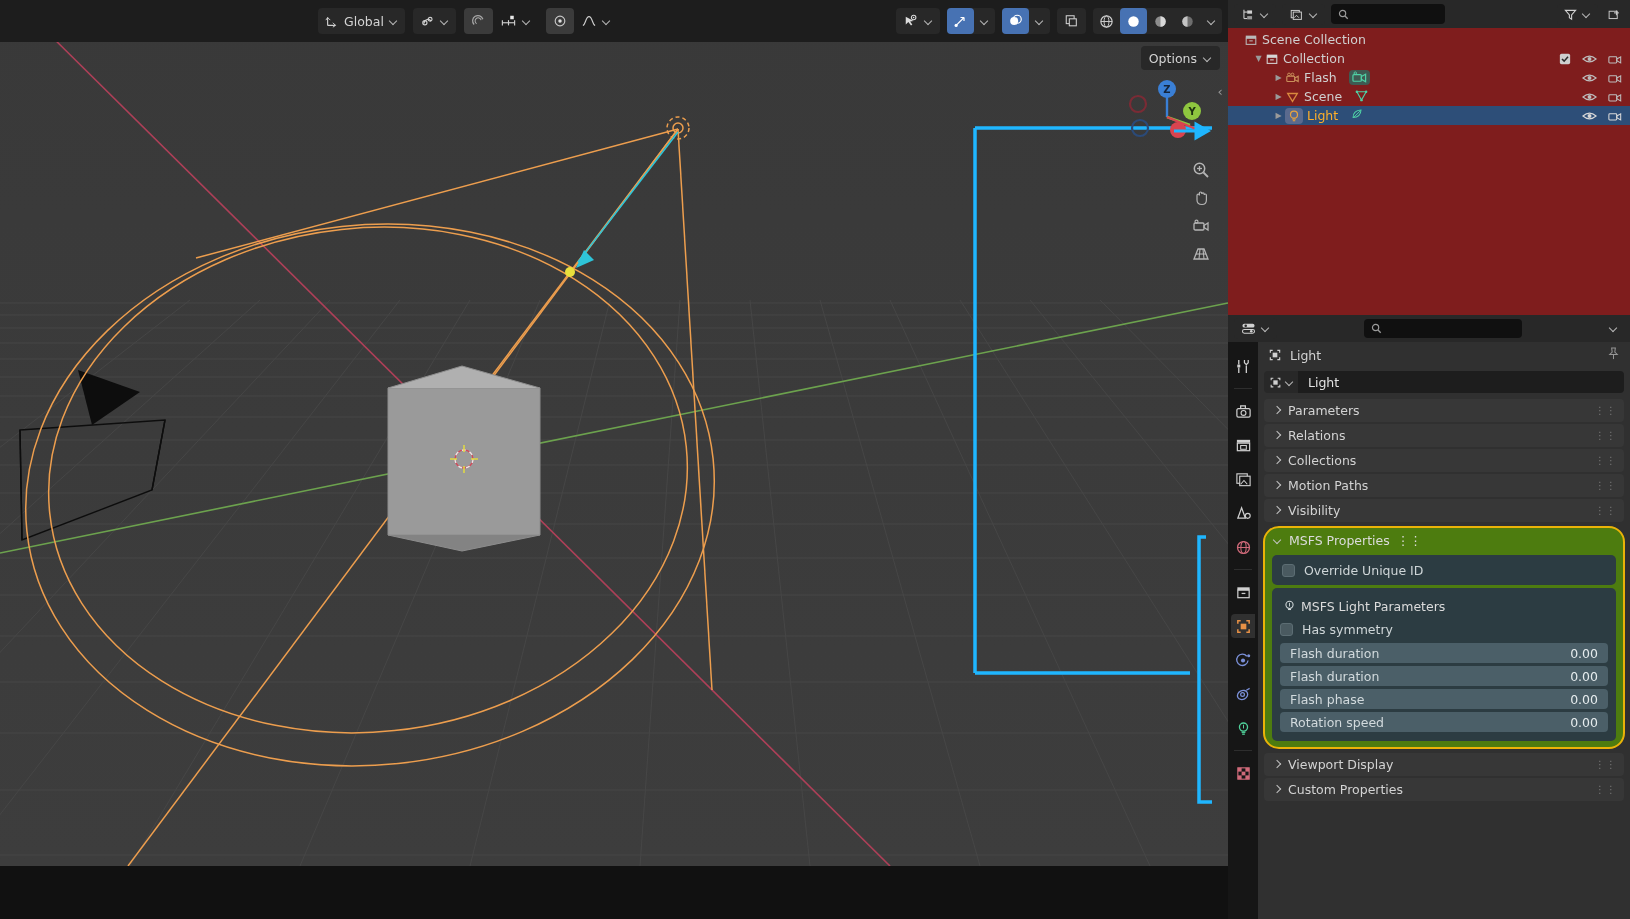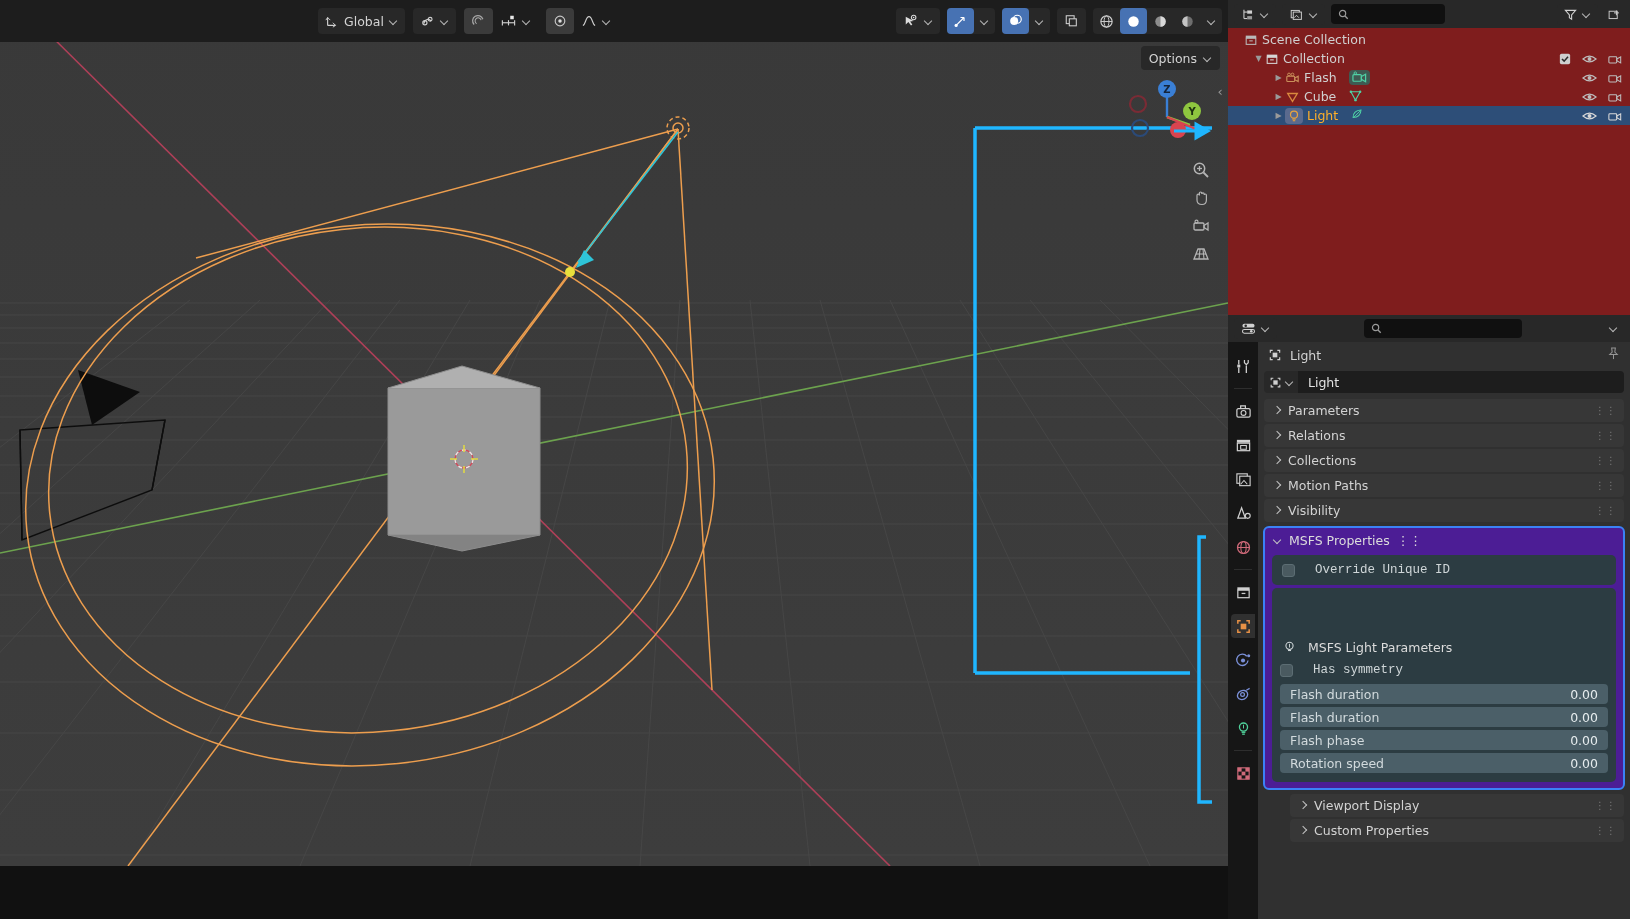--- a/index.html
+++ b/index.html
@@ -101,39 +101,39 @@
   .tri-r { width:8px; height:8px; position:relative; }
   .tri-r::after { content:""; position:absolute; left:1px; top:0px; width:5px; height:5px;
     border-right:1.6px solid #c3c3c3; border-top:1.6px solid #c3c3c3;
     transform:rotate(45deg); }
   .tri-d { width:8px; height:8px; position:relative; }
   .tri-d::after { content:""; position:absolute; left:0px; top:1px; width:5px; height:5px;
     border-right:1.6px solid #c3c3c3; border-bottom:1.6px solid #c3c3c3;
     transform:rotate(45deg); }
 
   
-  .msfs { margin:4px 5px; border:2px solid #3b82f6; border-radius:6px;
-    background:#4c1d95; padding-bottom:6px; }
+  .msfs { margin:4px 5px; border:2px solid #eab308; border-radius:16px;
+    background:#4d7c0f; padding-bottom:6px; }
   .msfs-head { height:24px; display:flex; align-items:center; gap:7px;
     padding:0 9px; color:#dcdcdc; font-size:12.5px; position:relative; }
   .msfs-box { margin:3px 7px 0 7px; background:#2c3c42; border-radius:5px;
     padding:6px 8px; }
-  .chk-row { display:flex; align-items:center; gap:20px; height:22px;
-    color:#cfd6d8; font-size:12.5px; cursor:pointer;font-family:Liberation Mono, monospace; }
+  .chk-row { display:flex; align-items:center; gap:9px; height:22px;
+    color:#cfd6d8; font-size:12.5px; cursor:pointer; }
   .chk { width:13px; height:13px; background:#4a5a60; border-radius:3px;
     border:1px solid #5c6d73; }
-  .sect-row { display:flex; align-items:center; gap:11px; height:24px;
-    color:#dcdcdc; font-size:12.5px; padding-left:2px;margin-top:41px; }
+  .sect-row { display:flex; align-items:center; gap:4px; height:24px;
+    color:#dcdcdc; font-size:12.5px; padding-left:2px; }
   .slider { height:20px; background:#4b5f68; border-radius:4px;
     display:flex; align-items:center; justify-content:space-between;
     padding:0 10px; margin:3px 0; color:#d2dadd; font-size:12.5px;
     cursor:ew-resize; }
   .slider .v { color:#e6ecee; }
 
-  .bottom-panels { margin-top:4px;padding-left:26px; }
+  .bottom-panels { margin-top:4px; }
 </style>
 </head>
 <body>
 
 <div class="app">
 
   <div class="viewport">
 
     <svg class="vp-grid" width="1228" height="866">
       <defs>
@@ -513,21 +513,21 @@
             <path d="M10 6.5 L14.5 4 L14.5 11 L10 8.5 Z" stroke="#bdbdbd" stroke-width="1.2" fill="none"></path>
           </svg>
         </div>
       </div>
 
       <div class="ol-row" style="padding-left:44px">
         <span class="tri">▶</span>
         <svg width="15" height="14" viewBox="0 0 16 16">
           <path d="M2.5 4 L13.5 4 L8 13 Z" stroke="#d98a3e" stroke-width="1.5" fill="none"></path>
         </svg>
-        <span class="nm">Cube</span>
+        <span class="nm">Scene</span>
         <span style="margin-left:12px">
           <svg width="15" height="13" viewBox="0 0 16 14">
             <path d="M3 3 L13 3 L8 12 Z" stroke="#4fd1a5" stroke-width="1.2" fill="none"></path>
             <circle cx="3" cy="3" r="1.3" fill="#4fd1a5"></circle>
             <circle cx="13" cy="3" r="1.3" fill="#4fd1a5"></circle>
             <circle cx="8" cy="12" r="1.3" fill="#4fd1a5"></circle>
           </svg>
         </span>
         <div class="ol-right">
           <svg width="15" height="12" viewBox="0 0 16 12">

